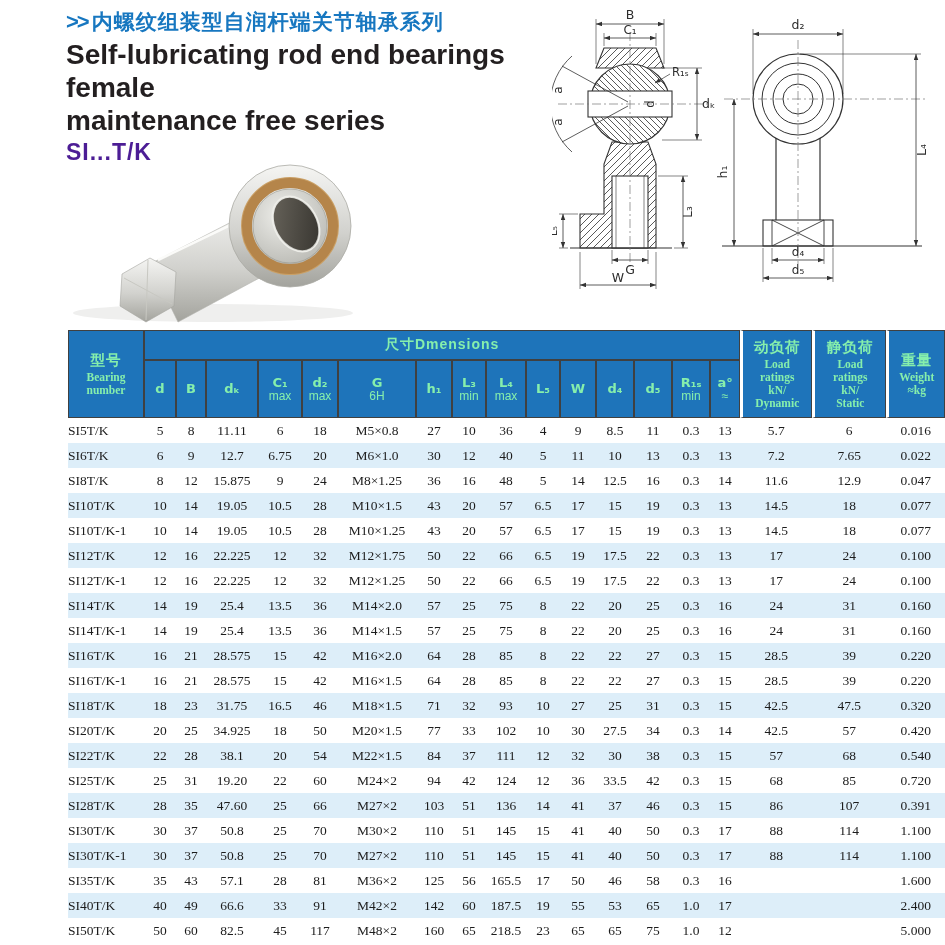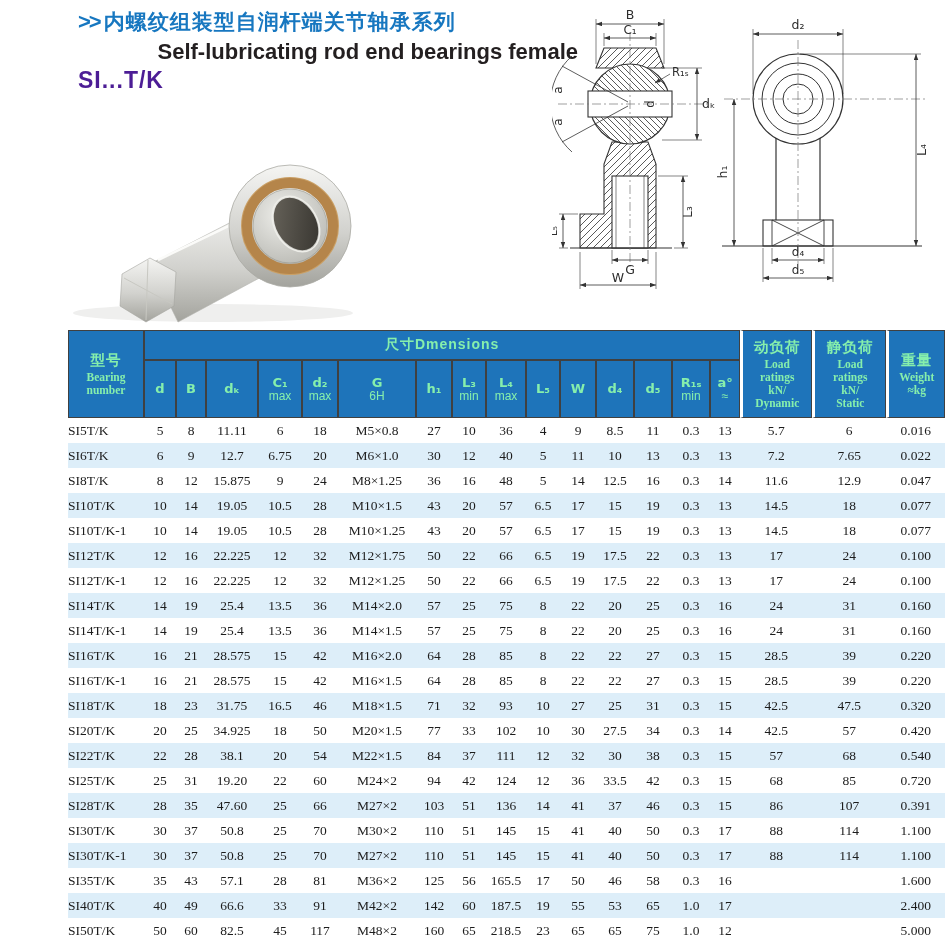--- a/index.html
+++ b/index.html
@@ -1,23 +1,23 @@
 <!DOCTYPE html>
 <html><head>
 <meta charset="utf-8">
 <style>
   html,body{margin:0;padding:0;}
   body{width:945px;height:945px;background:#fff;font-family:"Liberation Sans",sans-serif;}
   .page{position:relative;width:945px;height:945px;background:#fff;overflow:hidden;}
 
   
-  .title-block{position:absolute;left:78px;top:8px;width:500px;}
+  .title-block{position:absolute;left:66px;top:8px;width:500px;}
   .title-zh{color:#1777c0;font-size:21px;font-weight:bold;letter-spacing:1px;white-space:nowrap;}
   .title-zh .marker{font-weight:900;letter-spacing:-2px;margin-right:4px;font-size:22px;}
-  .title-en{color:#231f20;font-size:22px;font-weight:bold;line-height:1.17;margin-top:3px;text-align:right;}
+  .title-en{color:#231f20;font-size:28px;font-weight:bold;line-height:1.17;margin-top:3px;}
   .series-code{color:#4c1d95;font-size:23px;font-weight:bold;margin-top:2px;letter-spacing:1px;}
 
   
   .photo-wrap{position:absolute;left:58px;top:136px;width:320px;height:190px;}
   .sec-wrap{position:absolute;left:552px;top:2px;width:260px;height:292px;}
   .front-wrap{position:absolute;left:716px;top:2px;width:227px;height:292px;}
   svg text{font-family:"DejaVu Sans",sans-serif;fill:#2d2d2d;}
 
   
   .spec-table{position:absolute;left:68px;top:330px;width:877px;border-collapse:separate;border-spacing:0;table-layout:fixed;}
@@ -38,20 +38,21 @@
 <body>
 
 <div class="page">
 
   <div class="title-block">
     <div class="title-zh">
       <span class="marker">&gt;&gt;</span><span>内螺纹组装型自润杆端关节轴承系列</span>
     </div>
     <div class="title-en">
       <div>Self-lubricating rod end bearings female</div>
+      <div>maintenance free series</div>
     </div>
     <div class="series-code">SI...T/K</div>
   </div>
 
   <div class="photo-wrap">
     <svg width="320" height="190" viewBox="0 0 320 190">
       <defs>
         <linearGradient id="gM" x1="0" y1="0" x2="0" y2="1">
           <stop offset="0" stop-color="#f5f5f3"></stop>
             <stop offset="0.55" stop-color="#d2d2ce"></stop>

